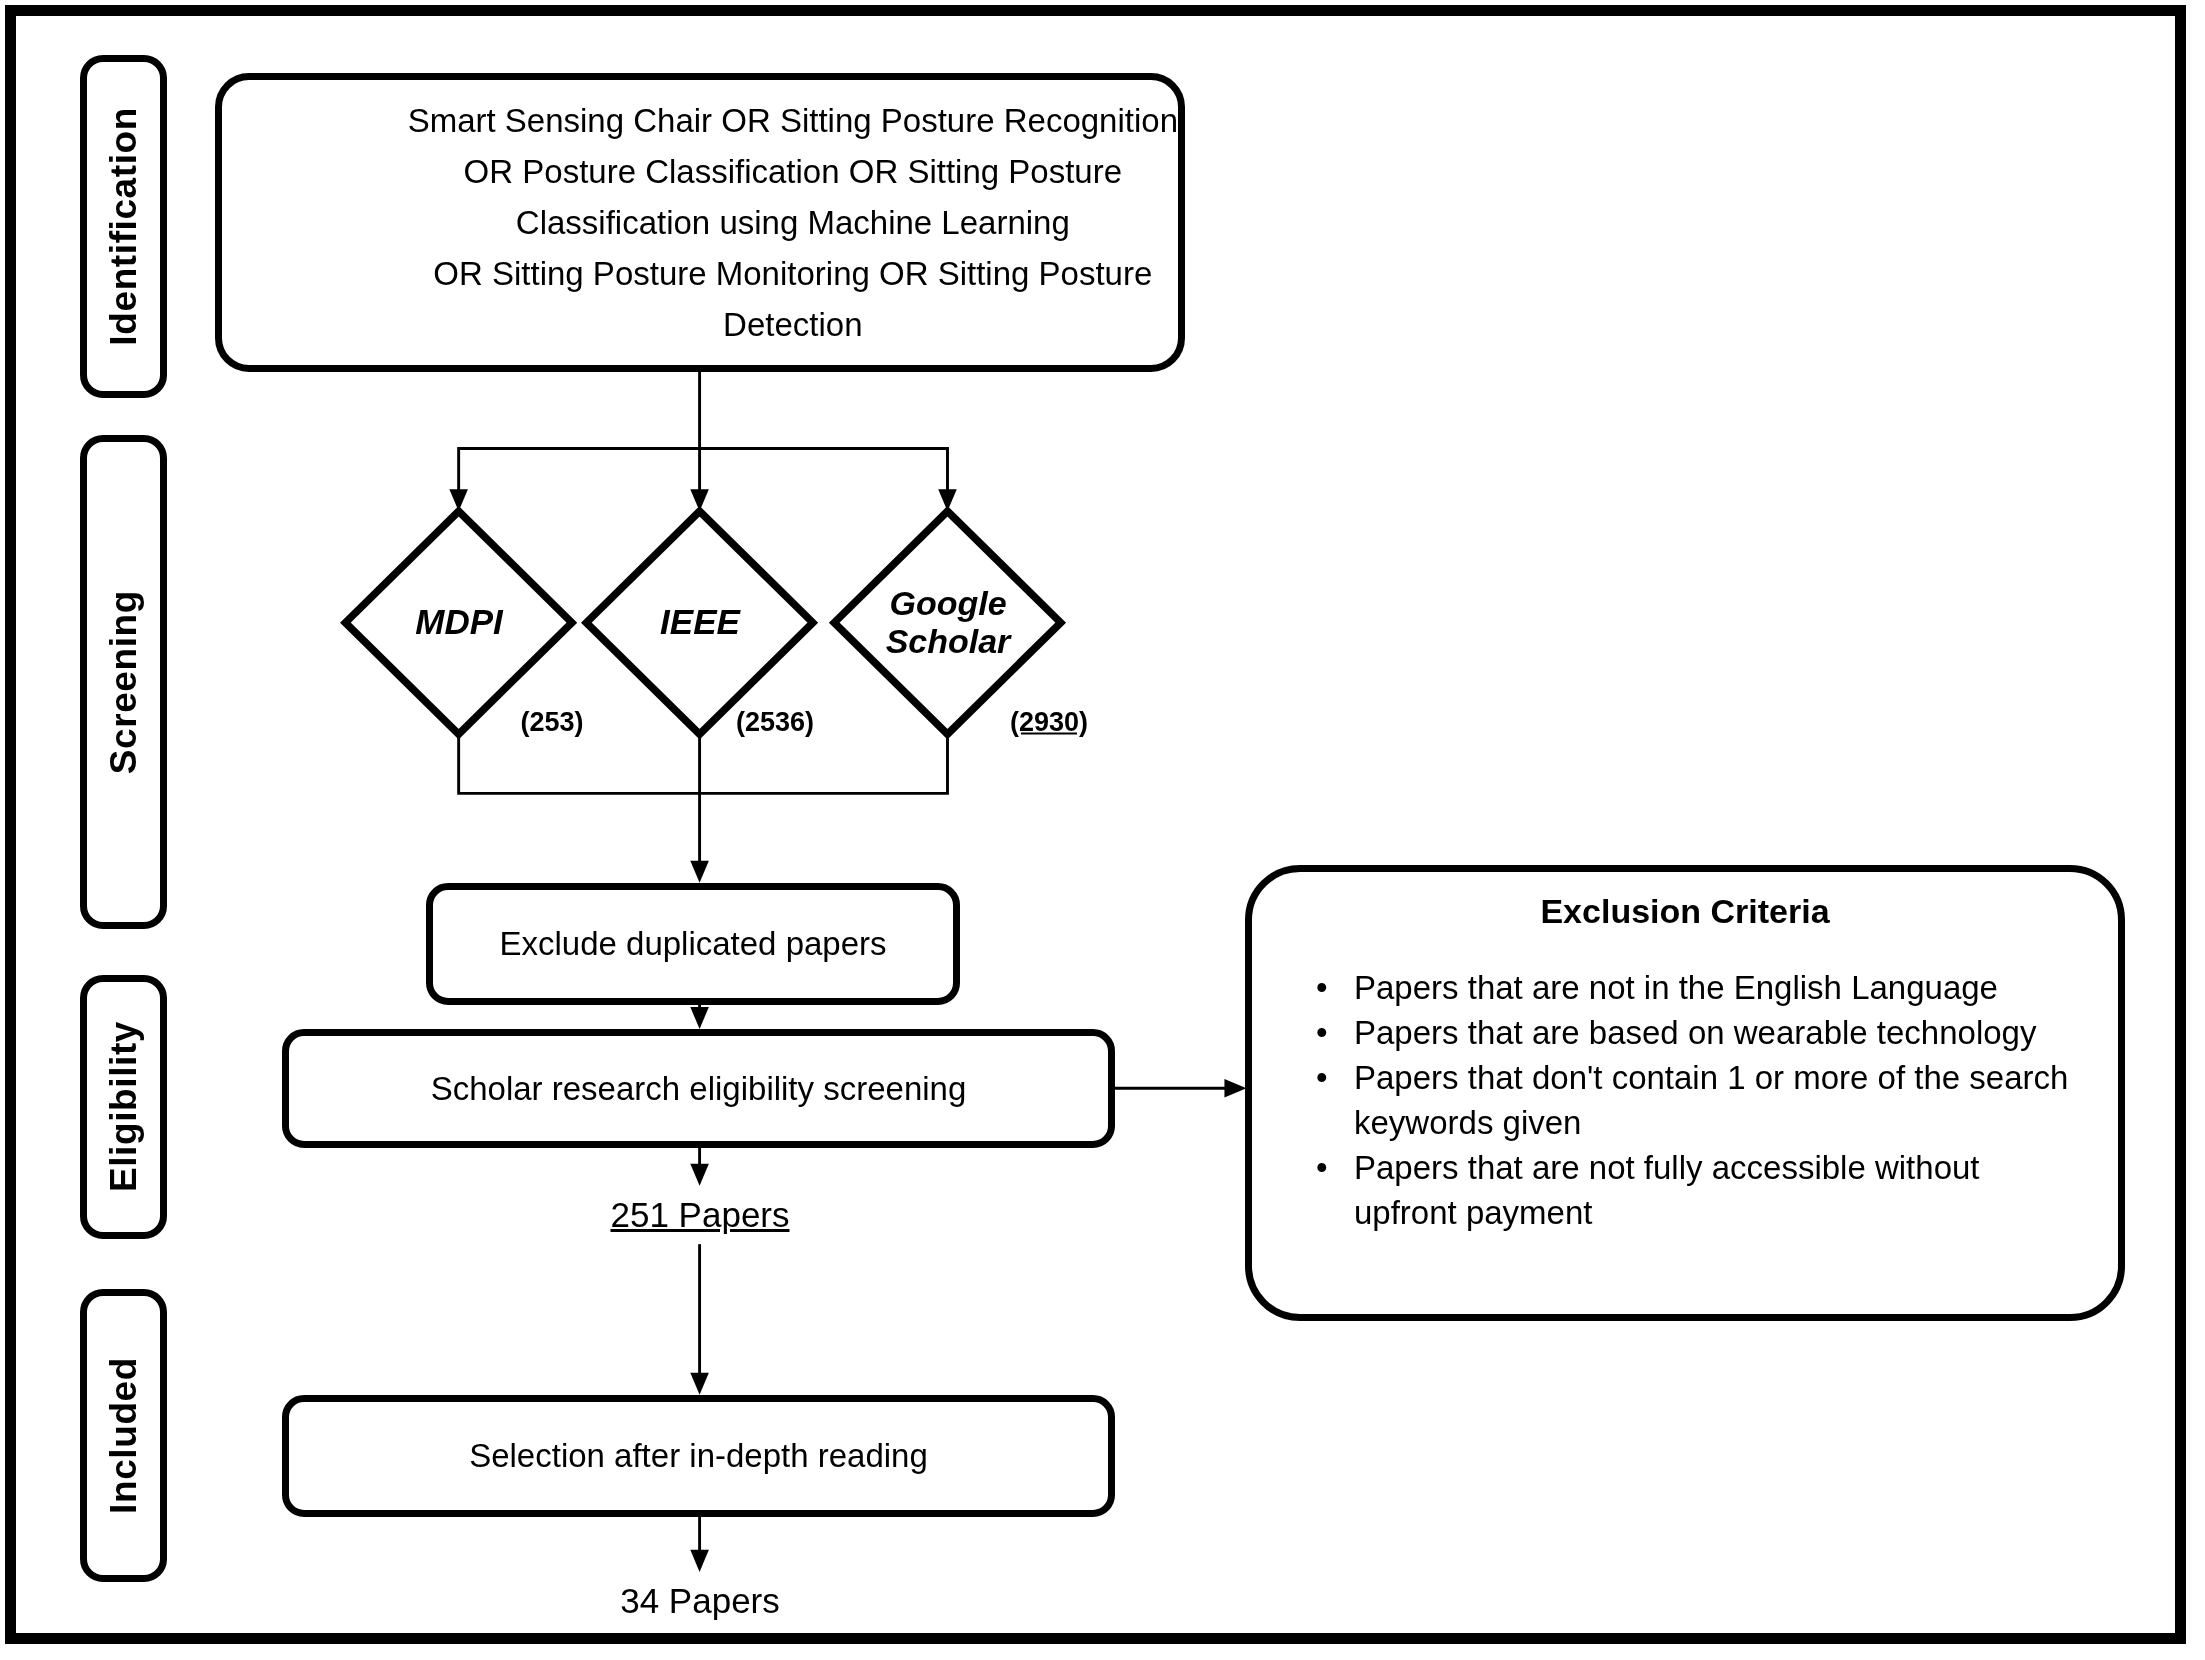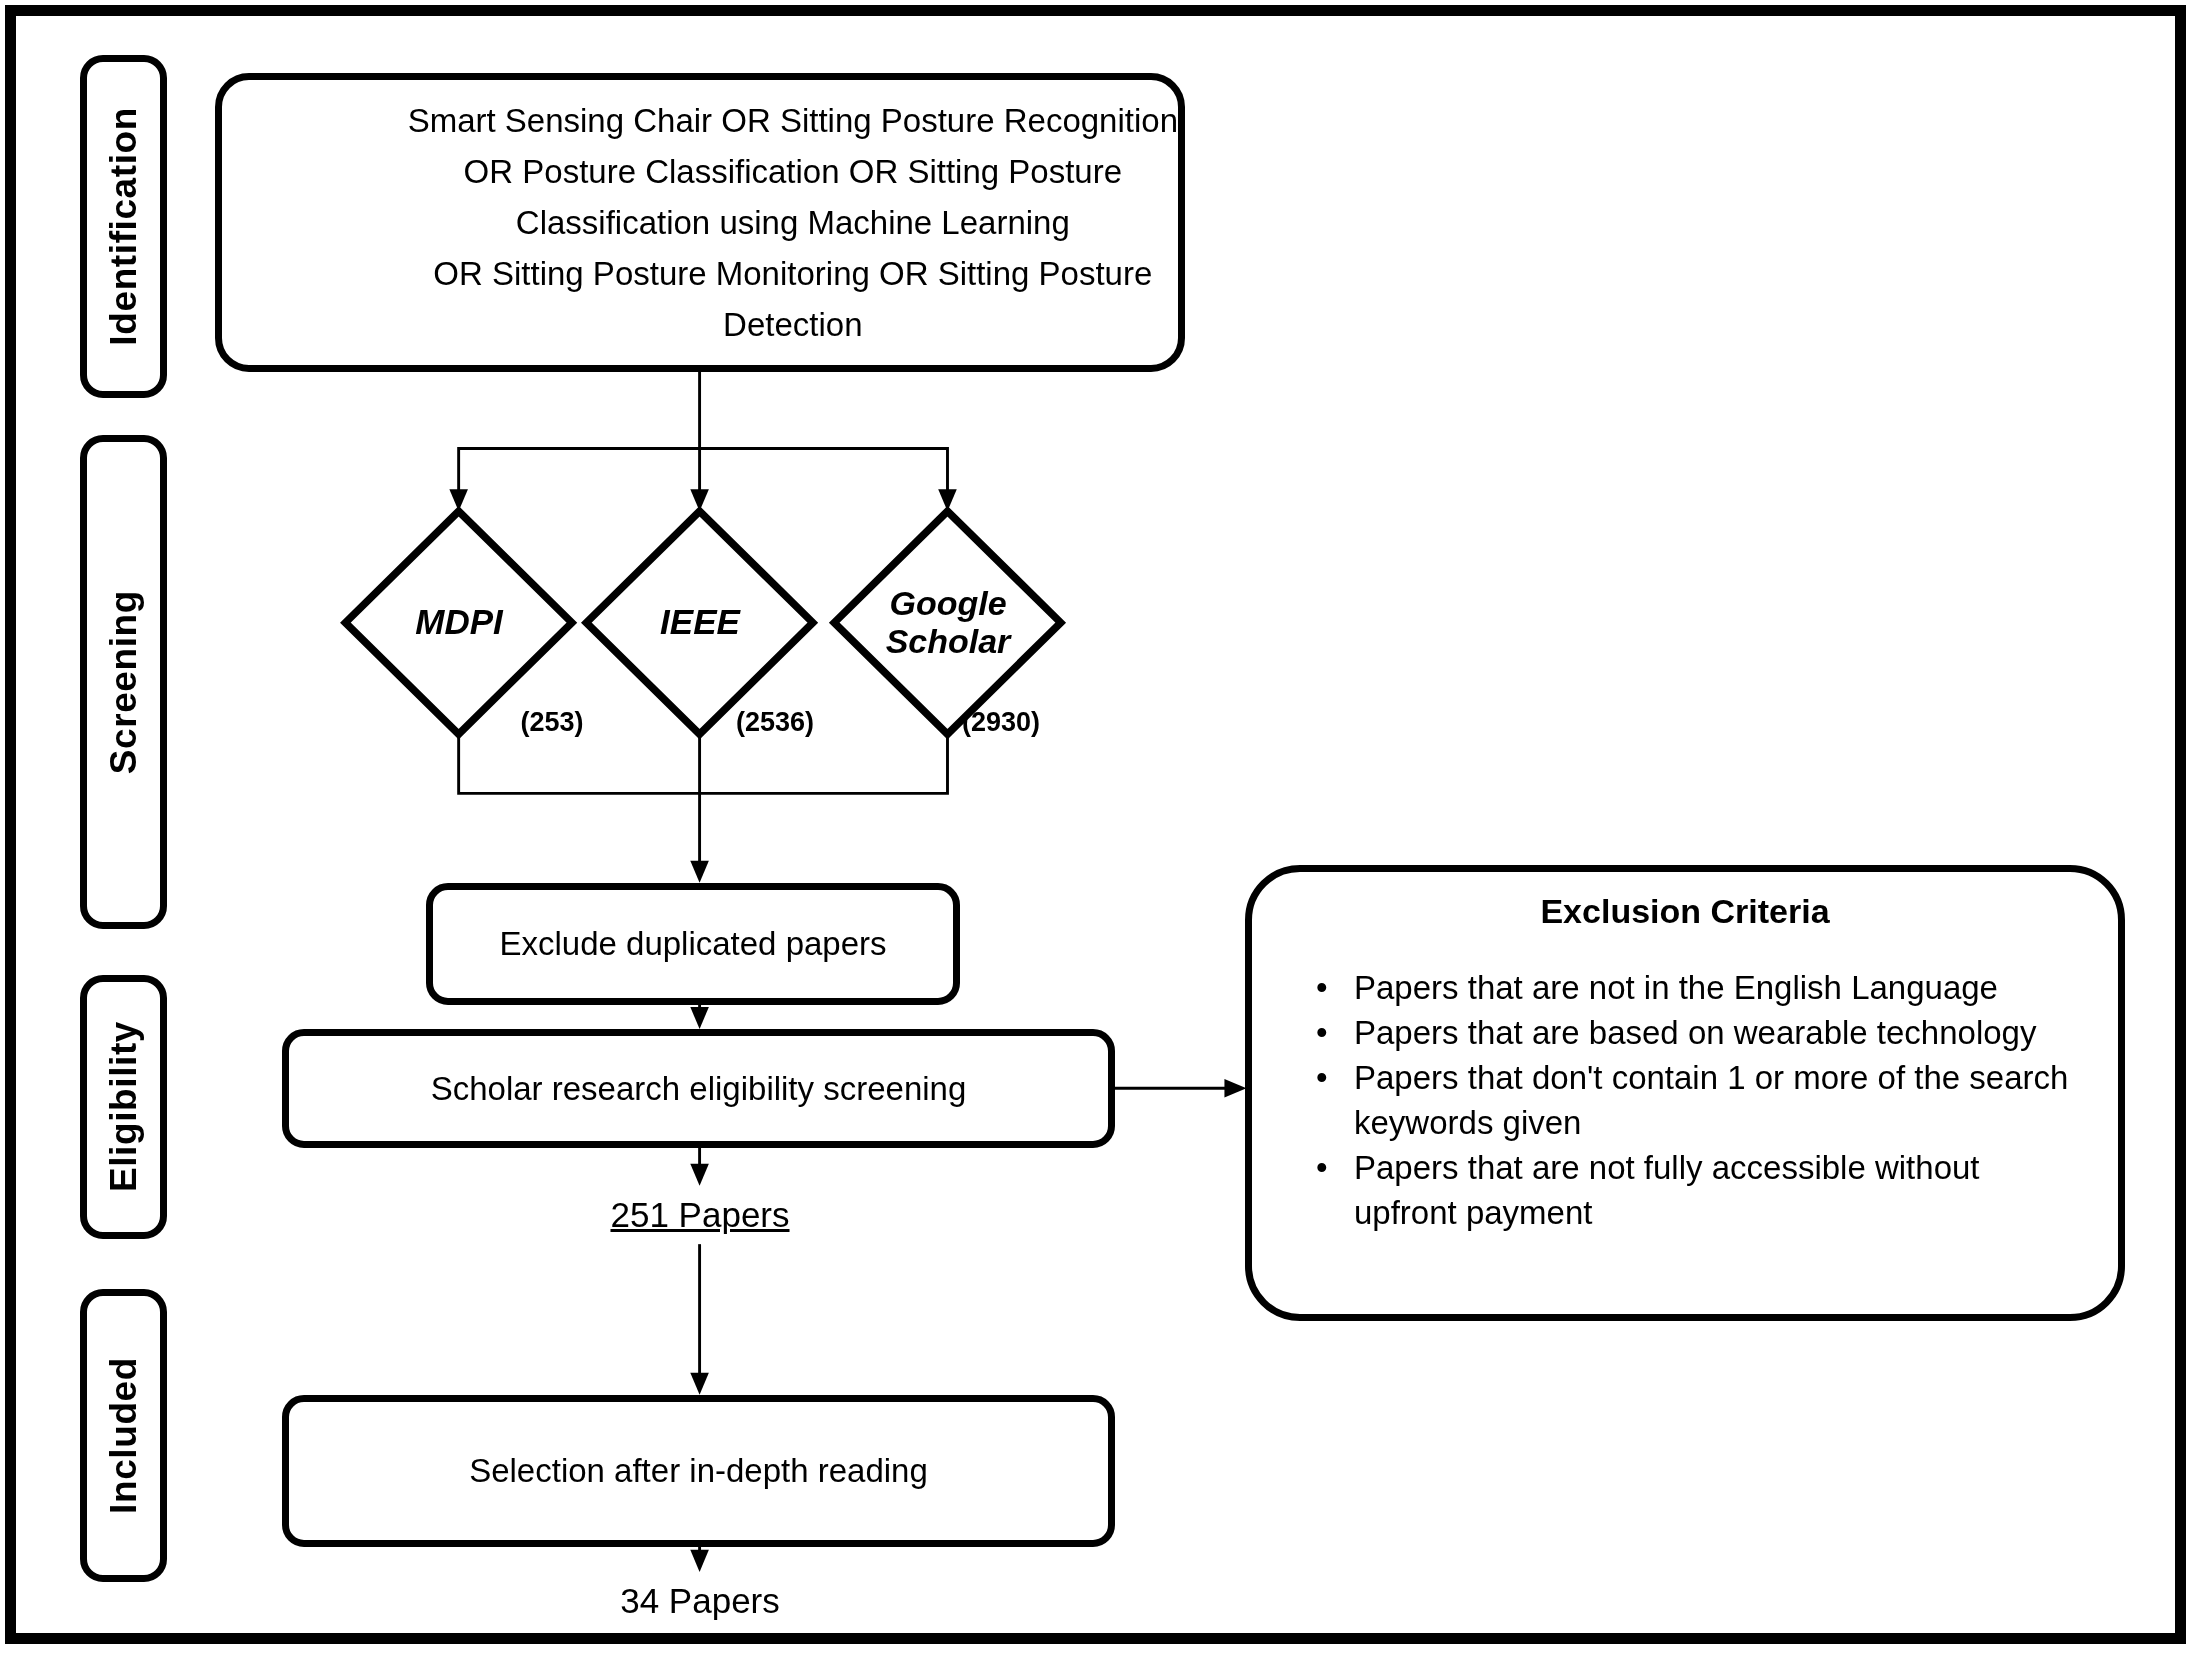--- a/index.html
+++ b/index.html
@@ -24,32 +24,32 @@
   .stage-screening{top:435px;height:494px;}
   .stage-eligibility{top:975px;height:264px;}
   .stage-included{top:1289px;height:293px;}
 
   .node{position:absolute;border:7px solid #000;box-sizing:border-box;background:#fff;
         display:flex;align-items:center;justify-content:center;text-align:center;}
   .kw-box{left:215px;top:73px;width:970px;height:299px;border-radius:34px;
           font-size:33px;line-height:51px;white-space:pre-line;justify-content:flex-end;}
   .exclude-box{left:426px;top:883px;width:534px;height:122px;border-radius:22px;font-size:33px;}
   .initial-box{left:282px;top:1029px;width:833px;height:119px;border-radius:22px;font-size:33px;}
-  .selection-box{left:282px;top:1395px;width:833px;height:152px;border-radius:22px;font-size:33px;}
+  .selection-box{left:282px;top:1395px;width:833px;height:122px;border-radius:22px;font-size:33px;}
 
   .diamond-label{position:absolute;transform:translate(-50%,-50%);
                  font-size:35px;font-weight:bold;text-align:center;white-space:pre-line;line-height:38px;font-style:italic;}
   .dl-mdpi{left:459px;top:622px;}
   .dl-ieee{left:700px;top:622px;}
   .dl-gs{left:948px;top:622px;font-size:34px;}
   .count-label{position:absolute;transform:translate(-50%,-50%);
                font-size:27px;font-weight:bold;white-space:nowrap;}
   .cl-mdpi{left:527px;top:722px;margin-left:25px;}
   .cl-ieee{left:775px;top:722px;}
-  .cl-gs{left:1001px;top:722px;}
+  .cl-gs{left:1049px;top:722px;text-decoration:underline;}
 
   .milestone{position:absolute;transform:translateX(-50%);left:700px;
              font-size:35px;white-space:nowrap;}
   .ms-251{top:1195px;text-decoration:underline;}
   .ms-34{top:1581px;}
 
   .excl-box{position:absolute;left:1245px;top:865px;width:880px;height:456px;
             border:7px solid #000;border-radius:55px;box-sizing:border-box;background:#fff;}
   .excl-title{text-align:center;font-size:34px;font-weight:bold;margin:20px 0 34px 0;}
   .excl-list{margin:0;padding:0 16px 0 102px;list-style:none;}

